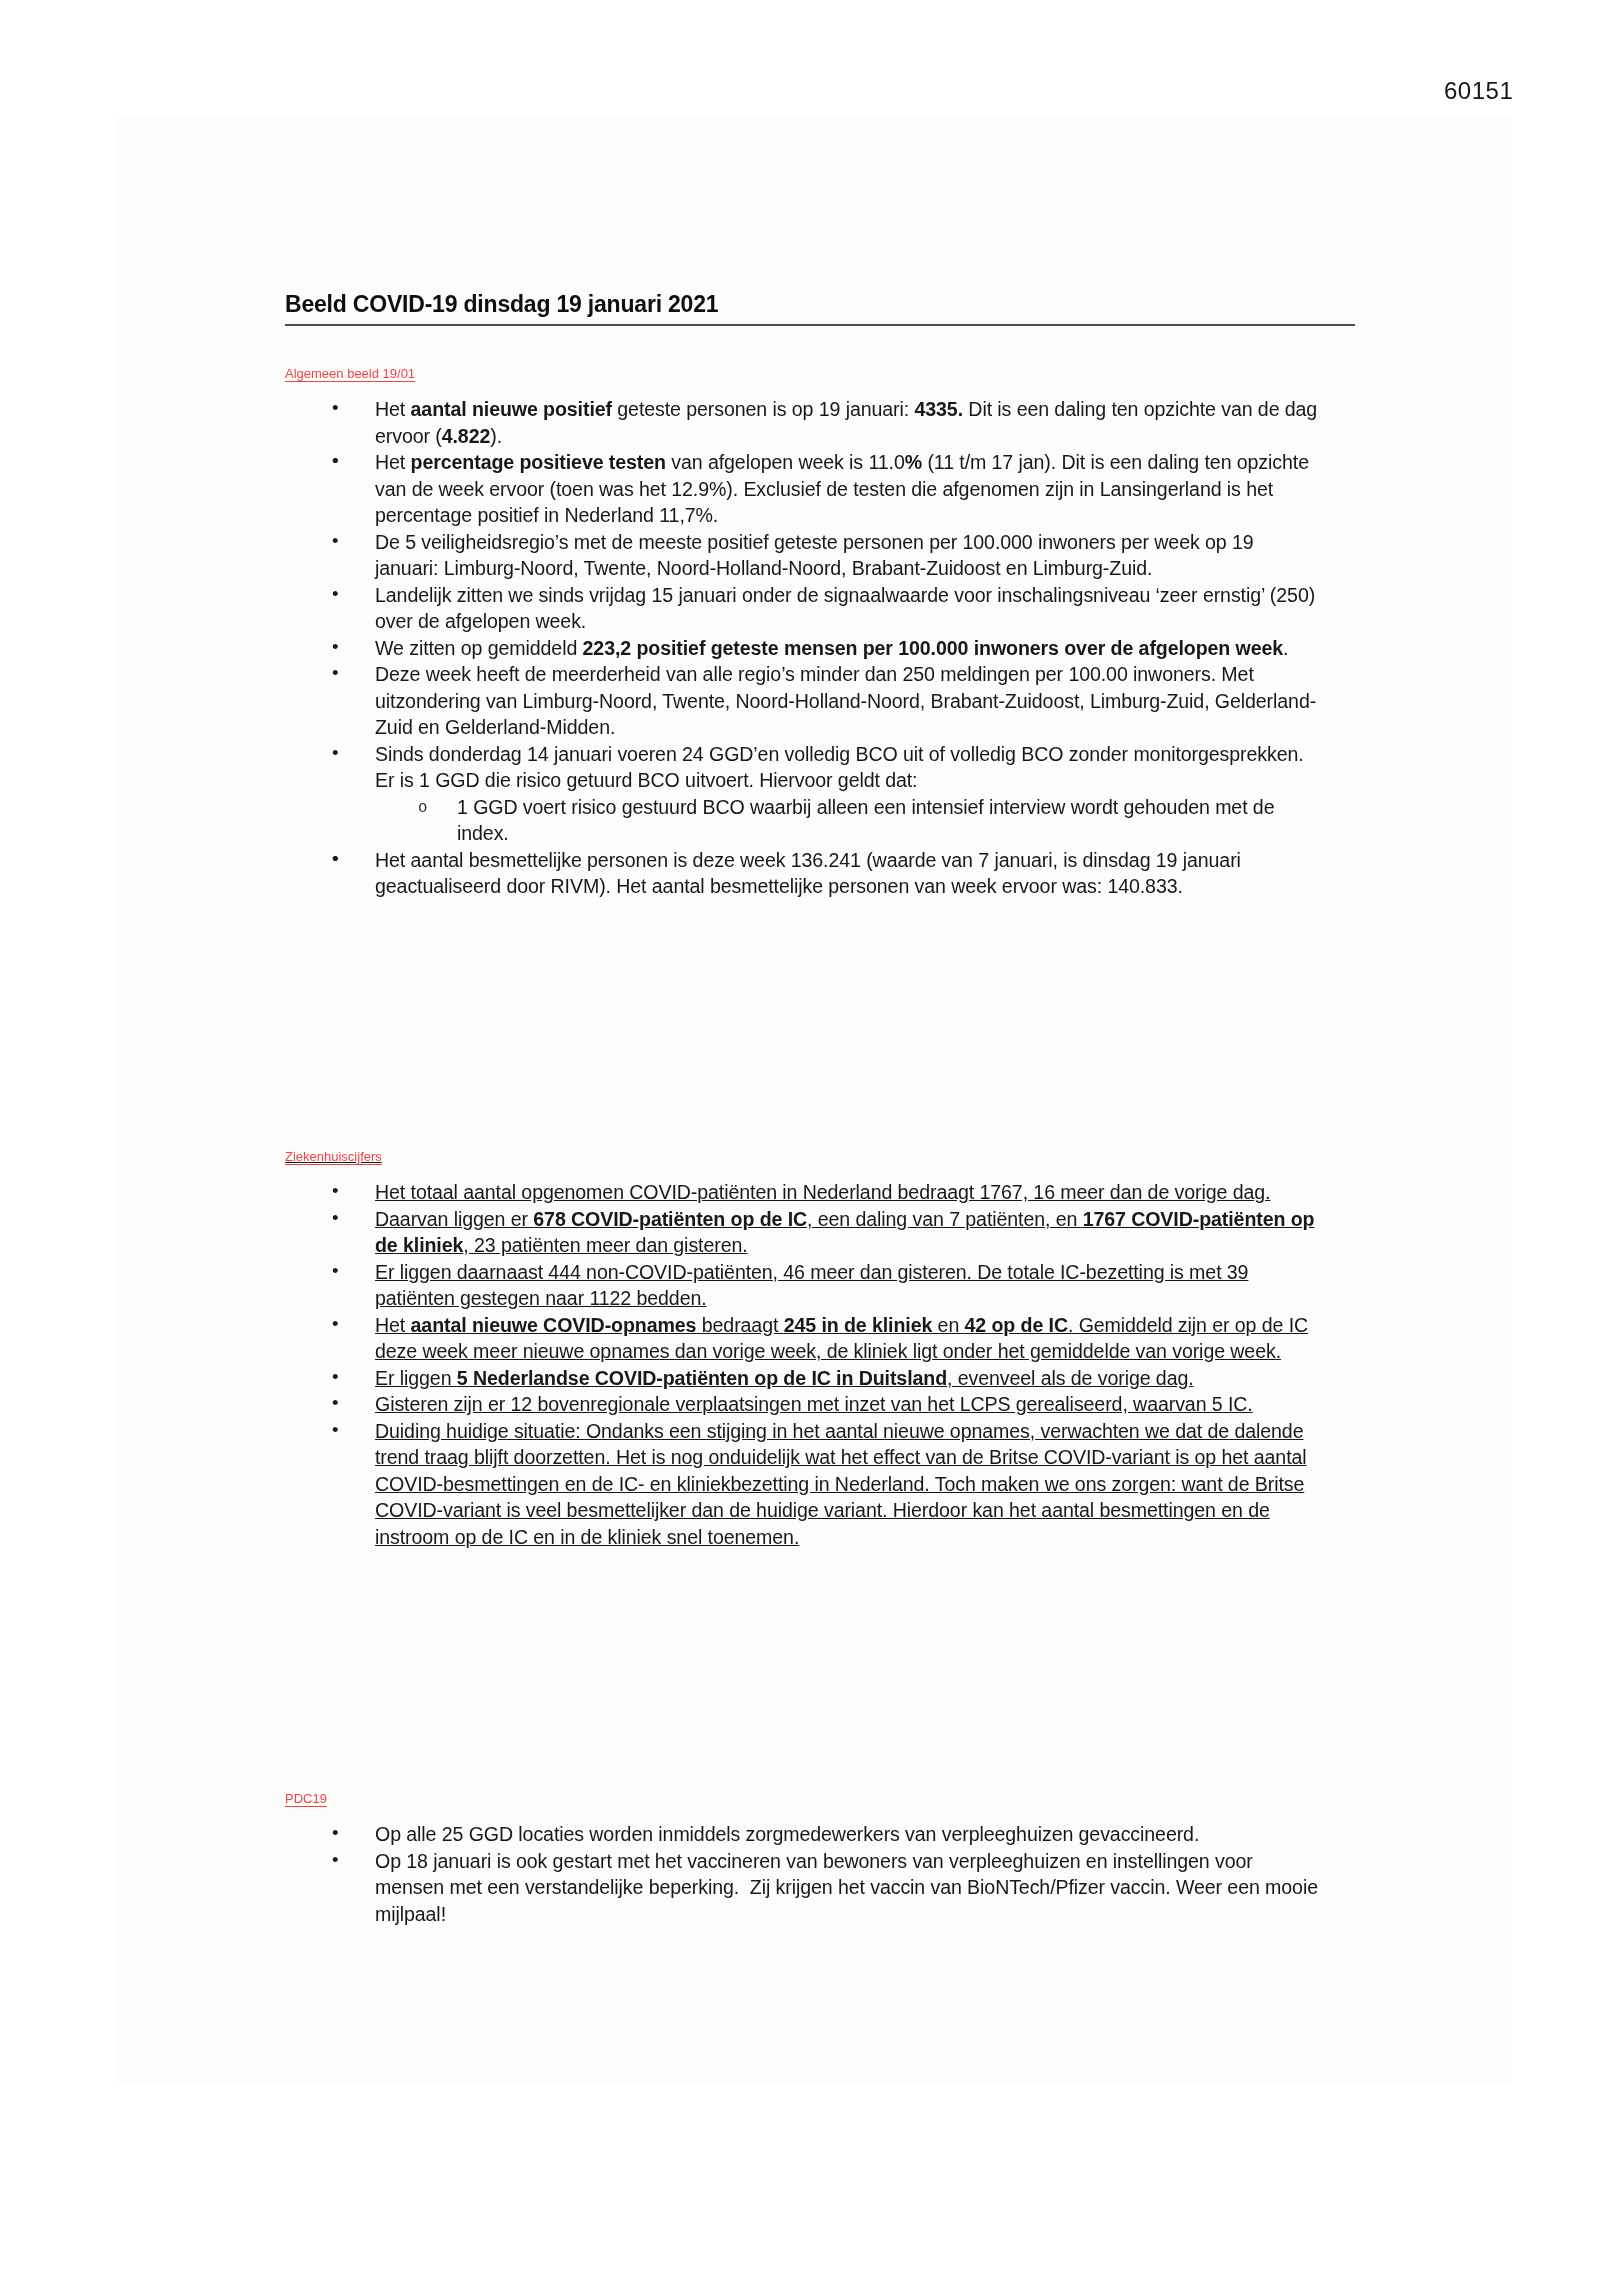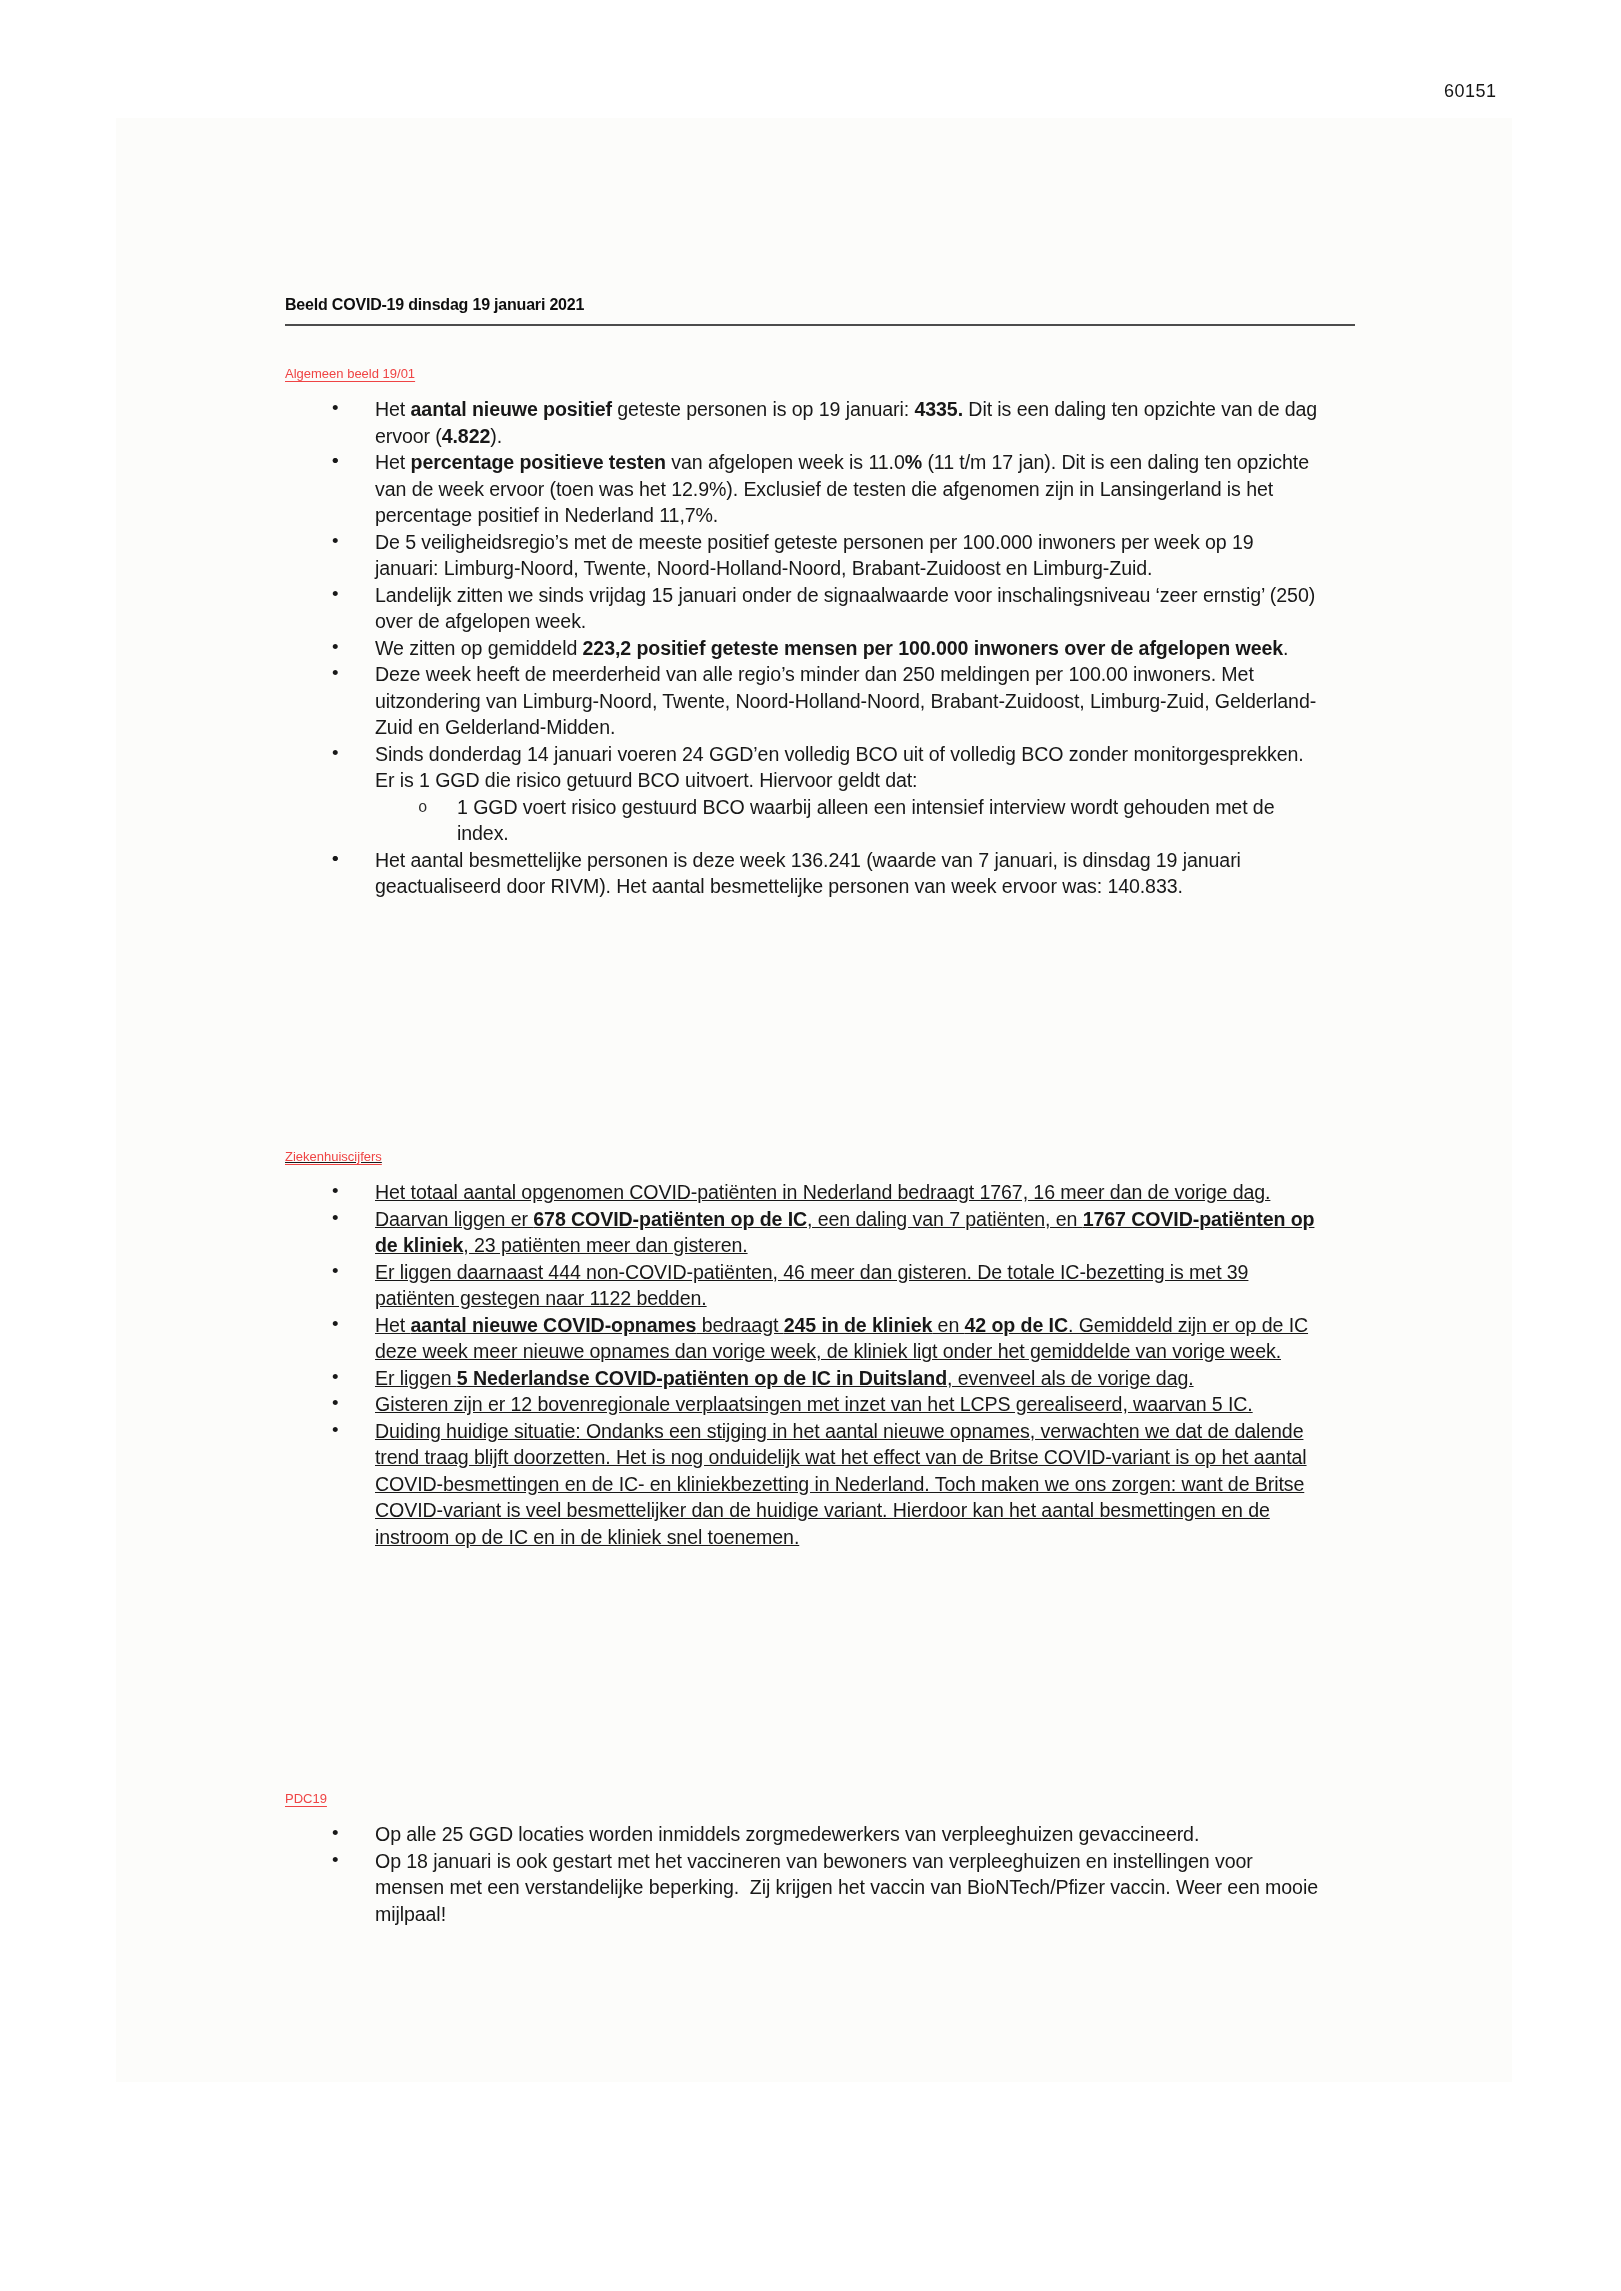--- a/index.html
+++ b/index.html
@@ -3,29 +3,29 @@
 <meta charset="utf-8">
 <style>
   html,body{margin:0;padding:0;}
   body{
     width:1621px;height:2292px;position:relative;background:#ffffff;
     font-family:"Liberation Sans",sans-serif;color:#1a1a1a;
     -webkit-font-smoothing:antialiased;
   }
   .bates{
     position:absolute;left:1444px;top:78px;
-    font-size:18px;line-height:26.5px;color:#161616;letter-spacing:0.5px;
+    font-size:24px;line-height:26.5px;color:#161616;letter-spacing:0.5px;
   }
   .page{
     position:absolute;left:116px;top:118px;width:1396px;height:1964px;
     background:#fcfcfa;
   }
   .doc-title{
     position:absolute;left:169px;top:174px;
-    font-size:16px;line-height:25.5px;font-weight:700;color:#0f0f0f;
+    font-size:23px;line-height:25.5px;font-weight:700;color:#0f0f0f;
     letter-spacing:-0.2px;
   }
   .title-rule{
     position:absolute;left:169px;top:206px;width:1070px;height:2px;
     background:#4c4c4c;
   }
   section.sec{position:absolute;left:169px;width:1186px;font-size:19.6px;color:#181818;}
   .sec-algemeen{top:243px;}
   .sec-ziekenhuis{top:1026px;text-decoration:underline;}
   .sec-pdc19{top:1668px;}

